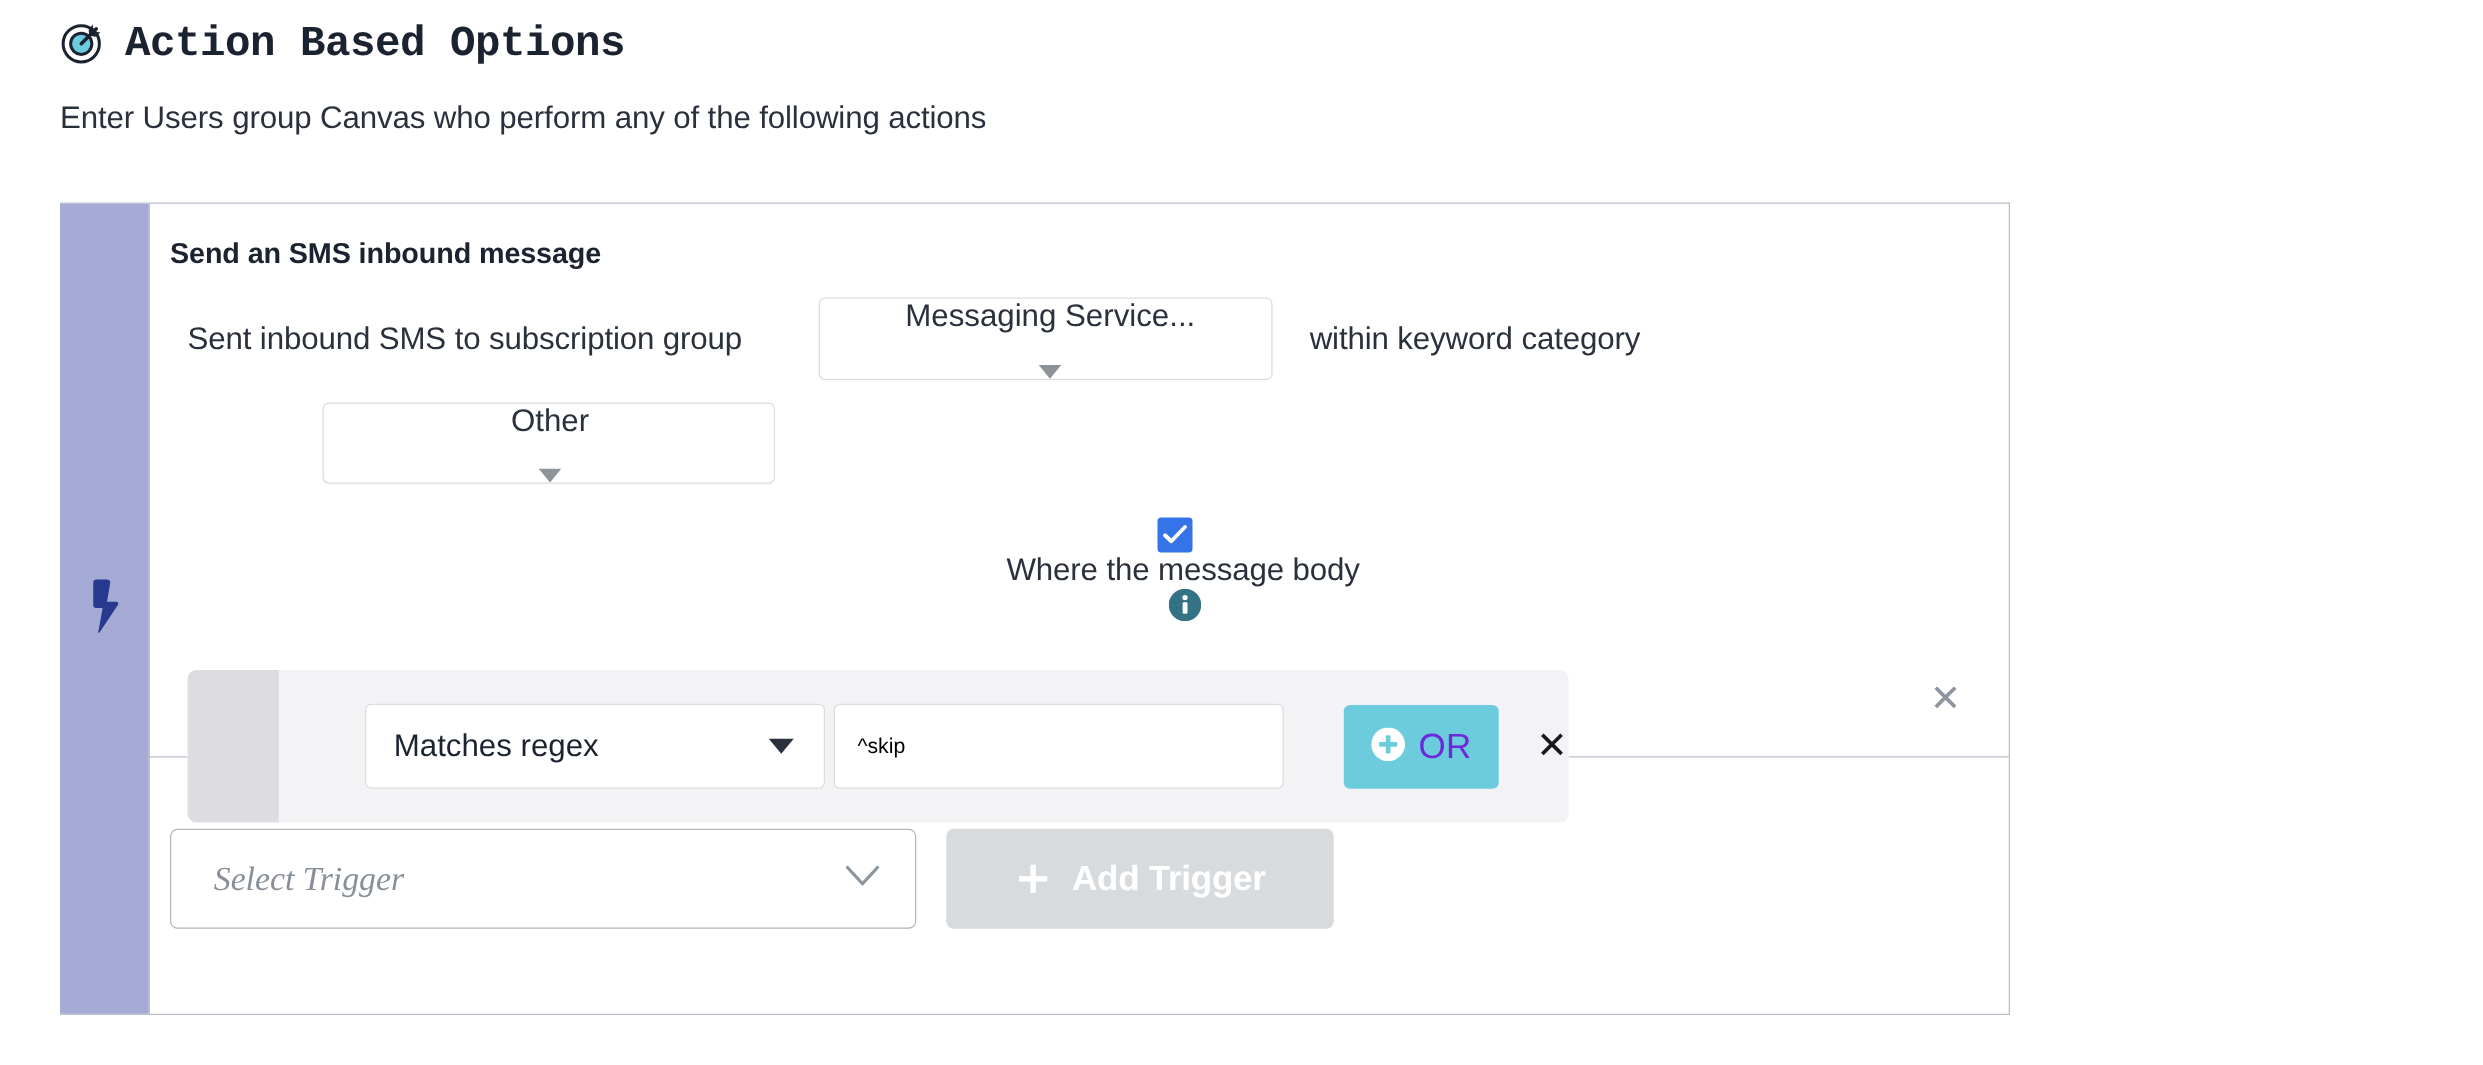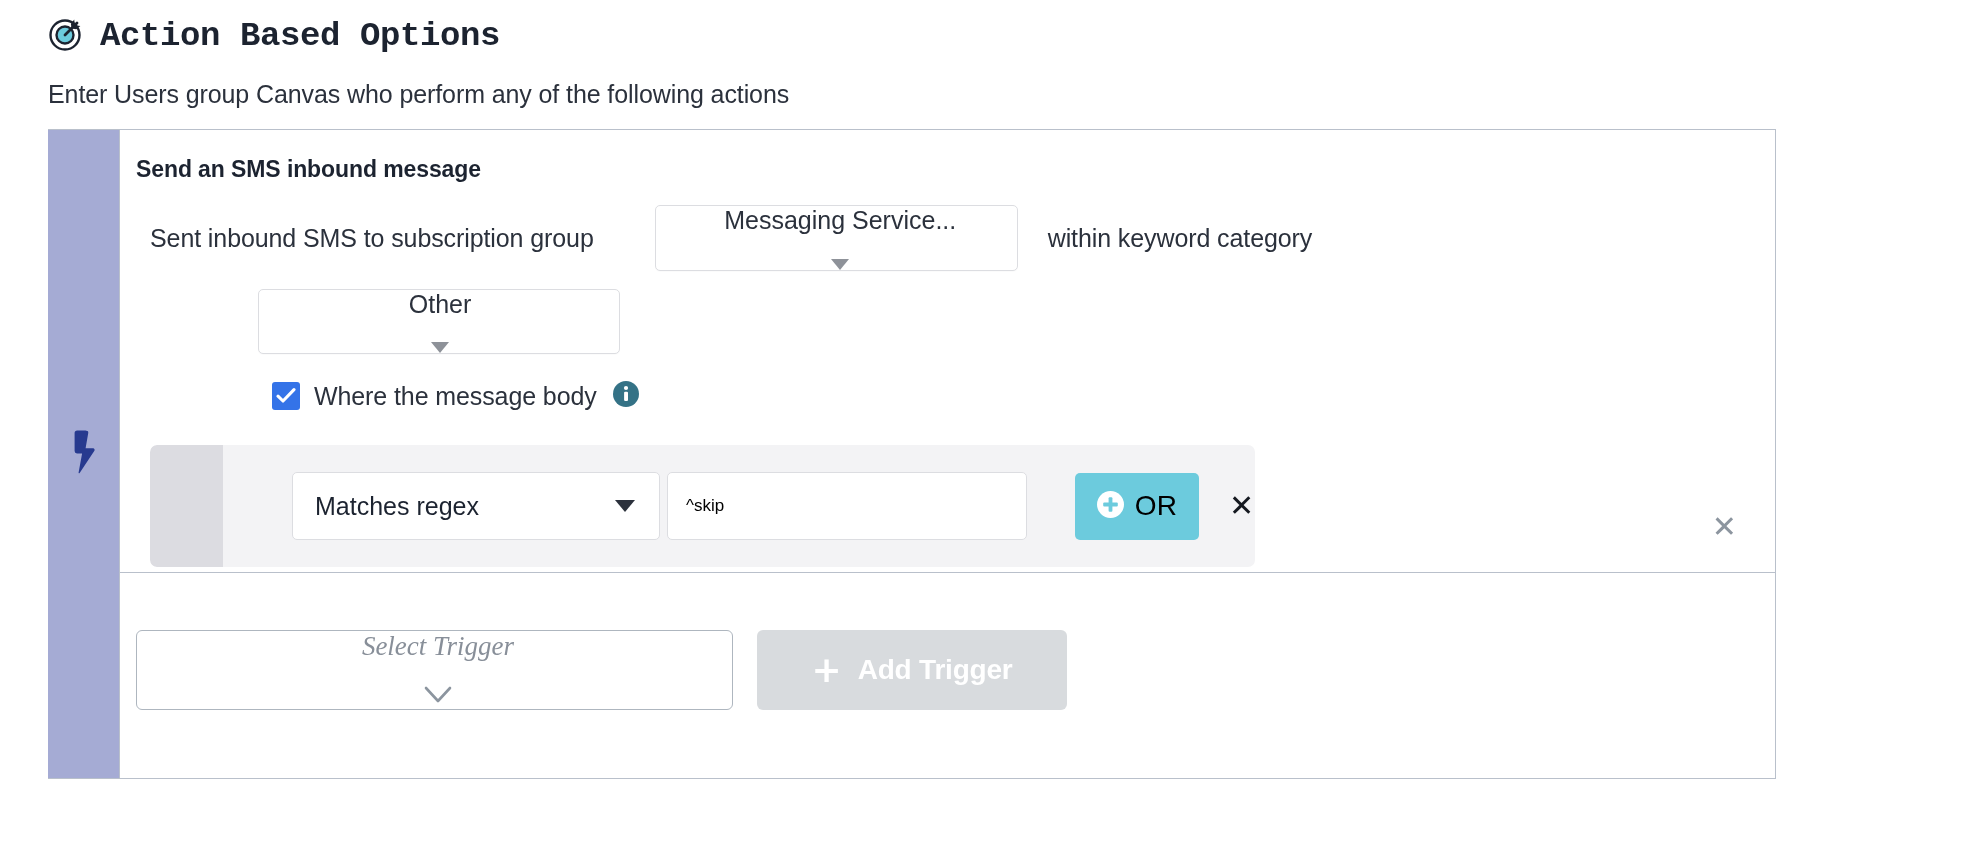--- a/index.html
+++ b/index.html
@@ -38,22 +38,22 @@
   .subtitle {
     padding: 20px 0 0 48px;
     font-size: 25px;
     color: #2b313c;
     font-weight: 400;
     letter-spacing: -0.1px;
   }
 
   
   .card-wrap {
-    margin: 20px 0 0 48px;
-    width: 1728px;
+    margin: 53px 0 0 48px;
+    width: 1560px;
     height: 650px;
     display: flex;
     background: #ffffff;
     border: 1px solid #b9c0cb;
     border-left: none;
     justify-content: space-between;
   }
   .card-rail {
     flex: 0 0 71px;
     background: #a5abd4;
@@ -142,20 +142,21 @@
     letter-spacing: -0.1px;
     white-space: nowrap;
   }
 
   
   .row-checkbox {
     display: flex;
     align-items: center;
     margin-top: 27px;
     padding-left: 152px;
+    flex-direction: column;
   }
   .cbx {
     width: 28px; height: 28px;
     background: #3473e8;
     border-radius: 3px;
     position: relative;
     flex: 0 0 auto;
     cursor: pointer;
   }
   .cbx svg { position: absolute; left: 4px; top: 5px; }
@@ -250,21 +251,21 @@
     border: none;
     border-radius: 5px;
     display: flex;
     align-items: center;
     justify-content: center;
     gap: 11px;
     cursor: pointer;
   }
   .btn-or .or-label {
     font-size: 28px;
-    color: #000000;
+    color: #6d28d9;
     font-family: "Liberation Sans", sans-serif;
     letter-spacing: 0.2px;
   }
   .filter-x {
     margin-left: 30px;
     font-size: 30px;
     color: #14181f;
     font-weight: bold;
     cursor: pointer;
     line-height: 1;
@@ -290,21 +291,20 @@
     width: 597px;
     height: 80px;
     background: #ffffff;
     border: 1px solid #aeb6bf;
     border-radius: 6px;
     display: flex;
     align-items: center;
     justify-content: space-between;
     padding: 0 27px 0 34px;
     cursor: pointer;
-    flex-direction: column;
   }
   .select-trigger .ph {
     font-size: 27px;
     color: #888f99;
     font-style: italic;
     font-family: "Liberation Serif", serif;
   }
   .chev {
     display: block;
     flex: 0 0 auto;

